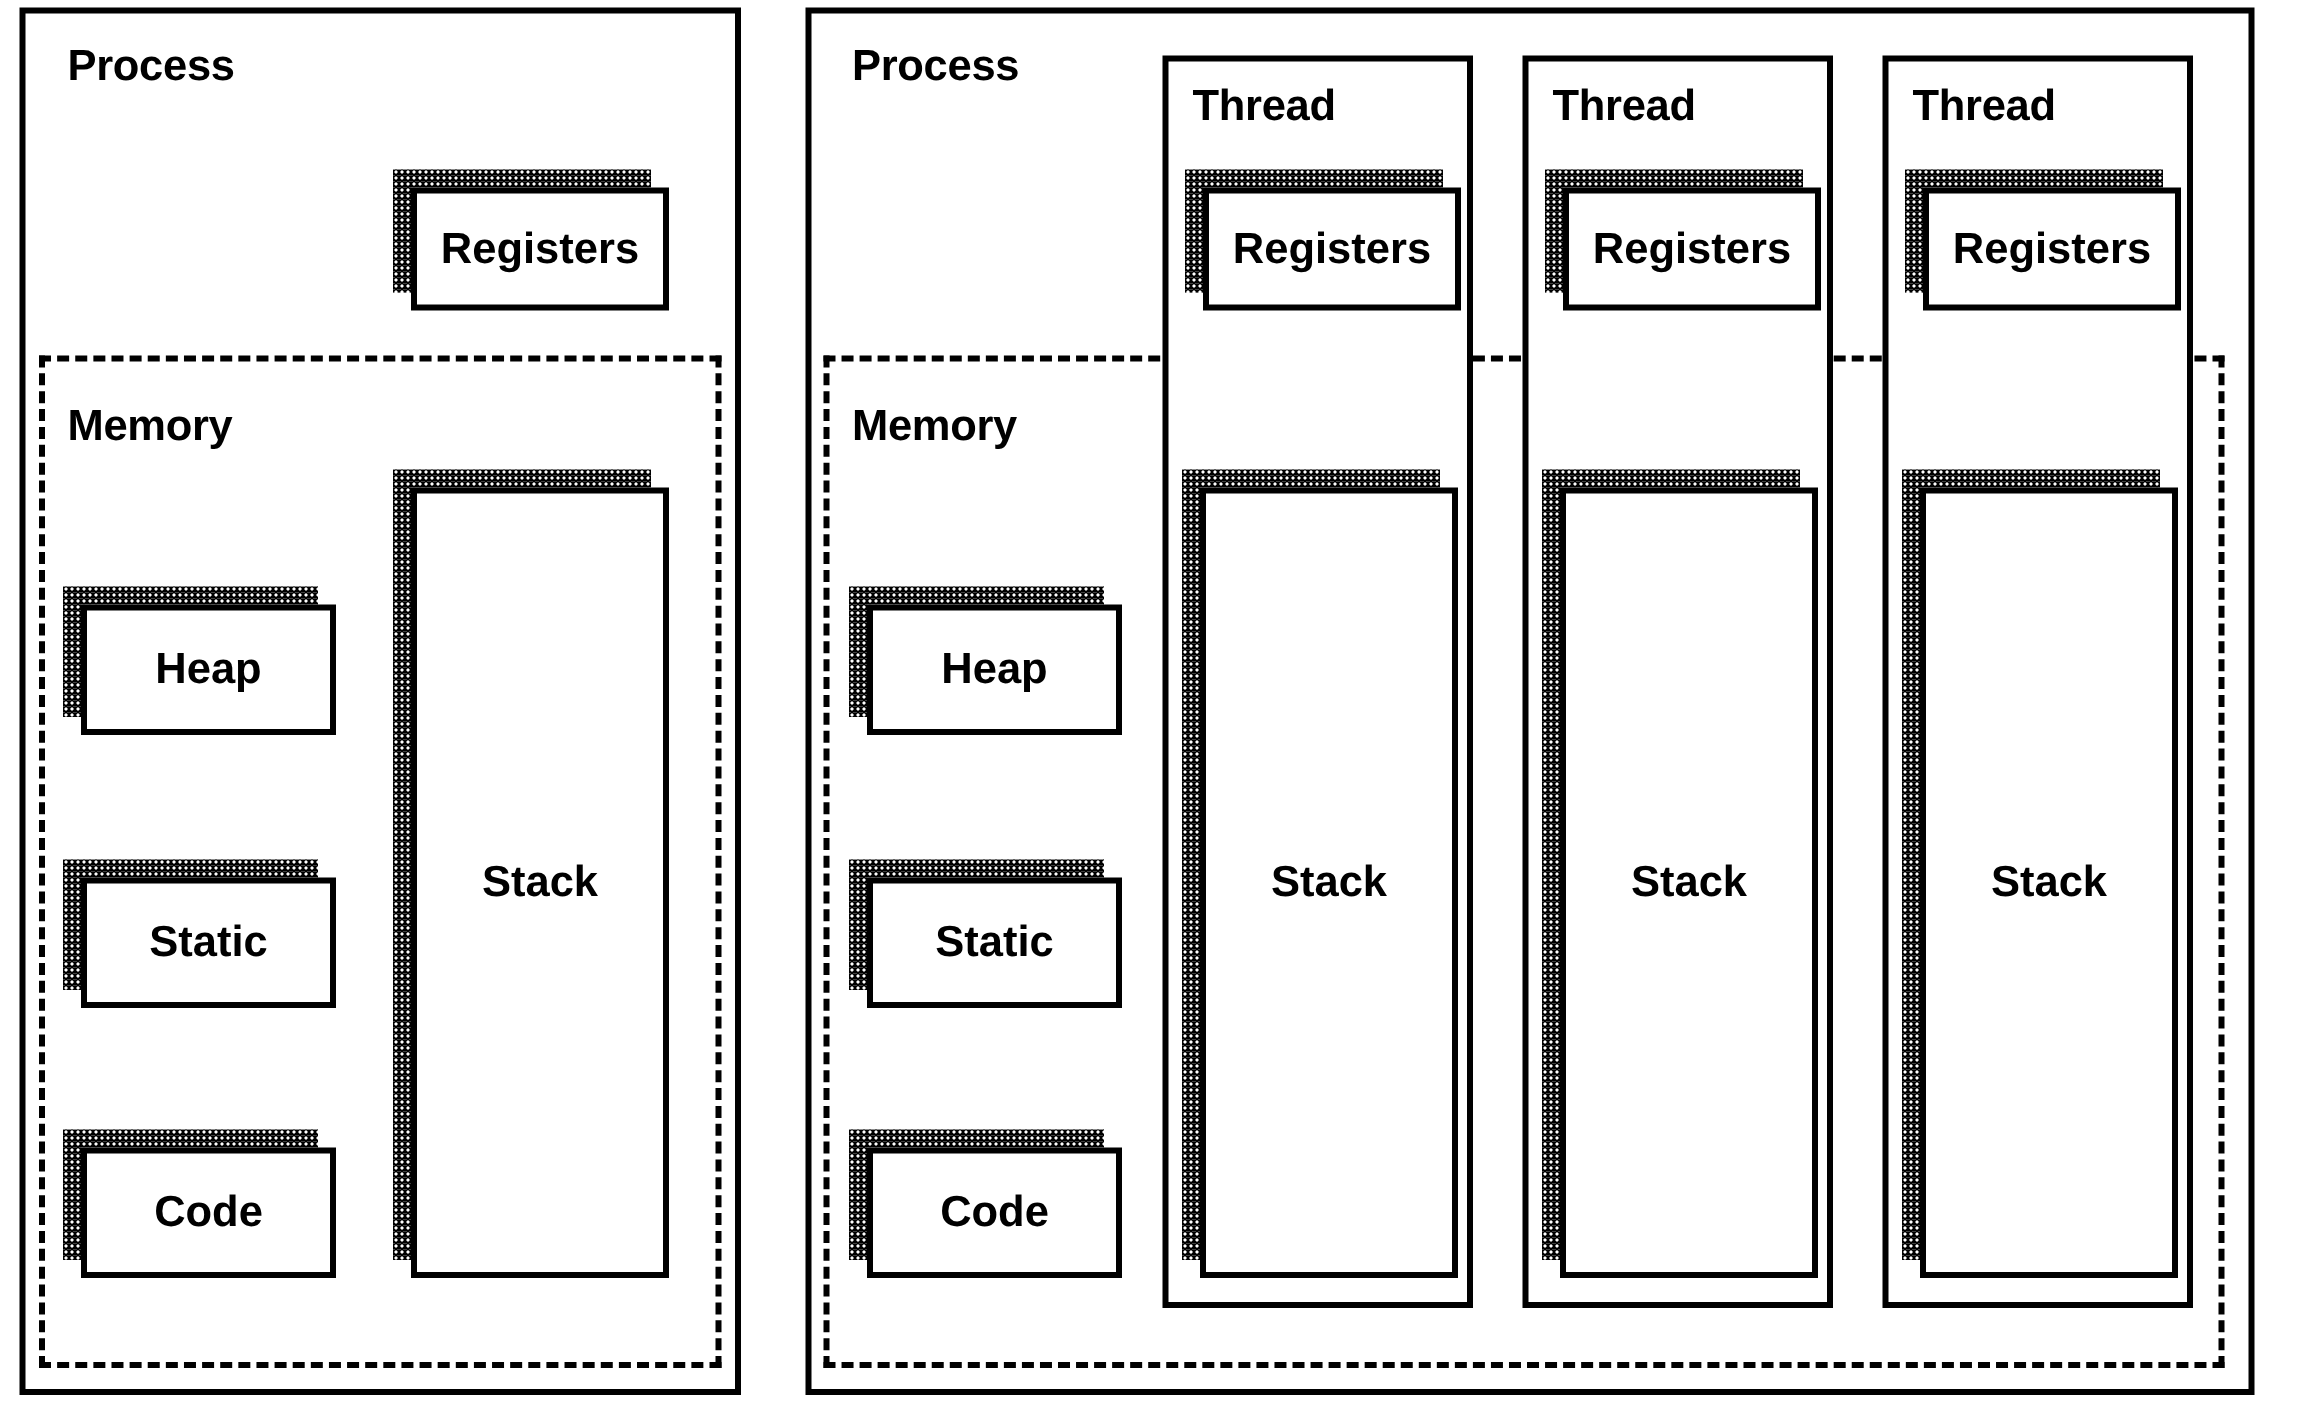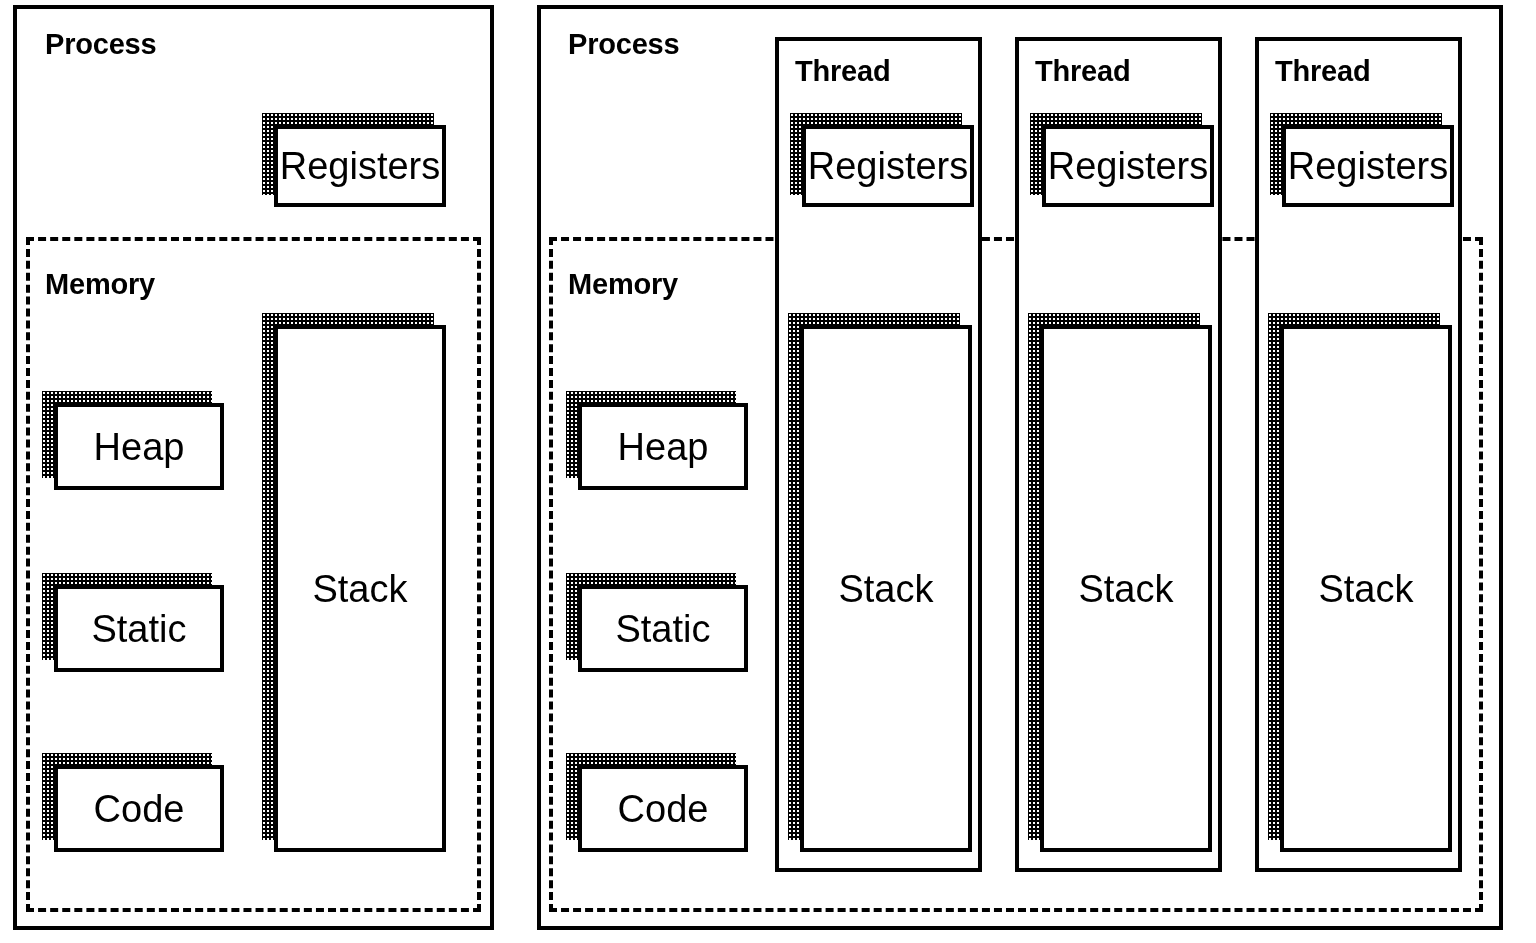--- a/index.html
+++ b/index.html
@@ -60,22 +60,22 @@
     left:12px;top:12px;
     width:100%;height:100%;
     border:4px solid #000;
     background:#fff;
     box-sizing:border-box;
     display:flex;
     align-items:center;
     justify-content:center;
   }
   .sbox .face .txt{
-    font-size:38px;
-    font-weight:normal;
+    font-size:29px;
+    font-weight:bold;
     line-height:1;
     white-space:nowrap;
   }
   
 </style>
 </head>
 <body>
 
 <div id="stage">
 

